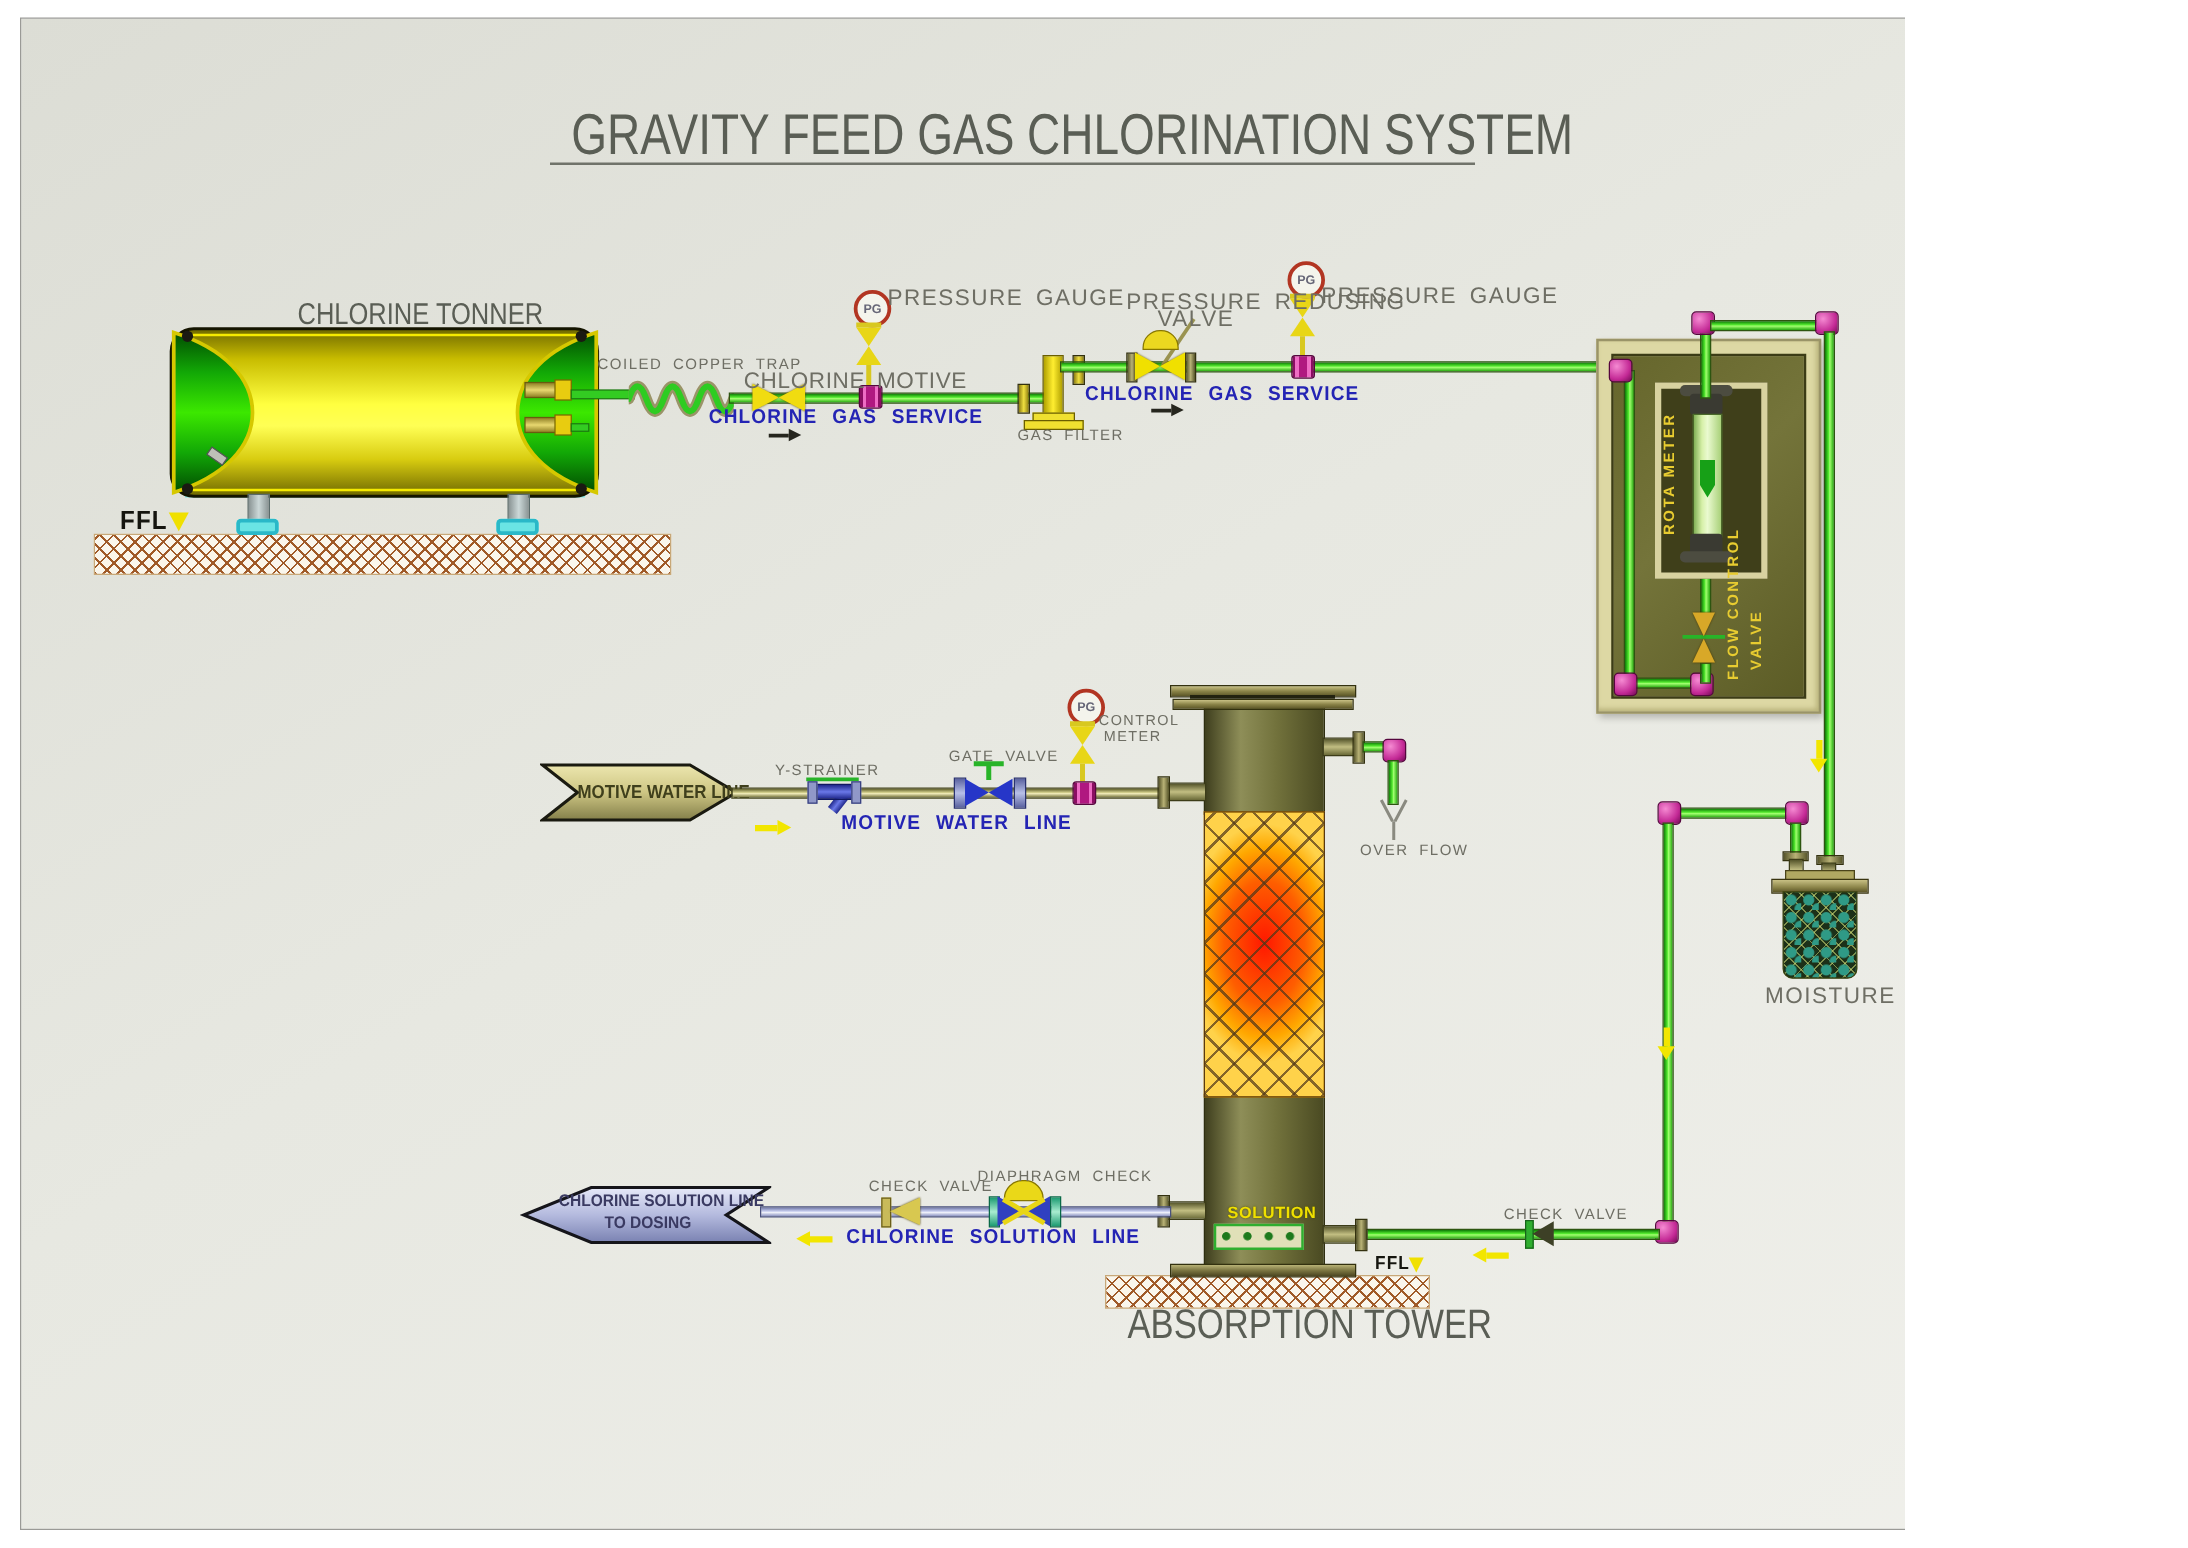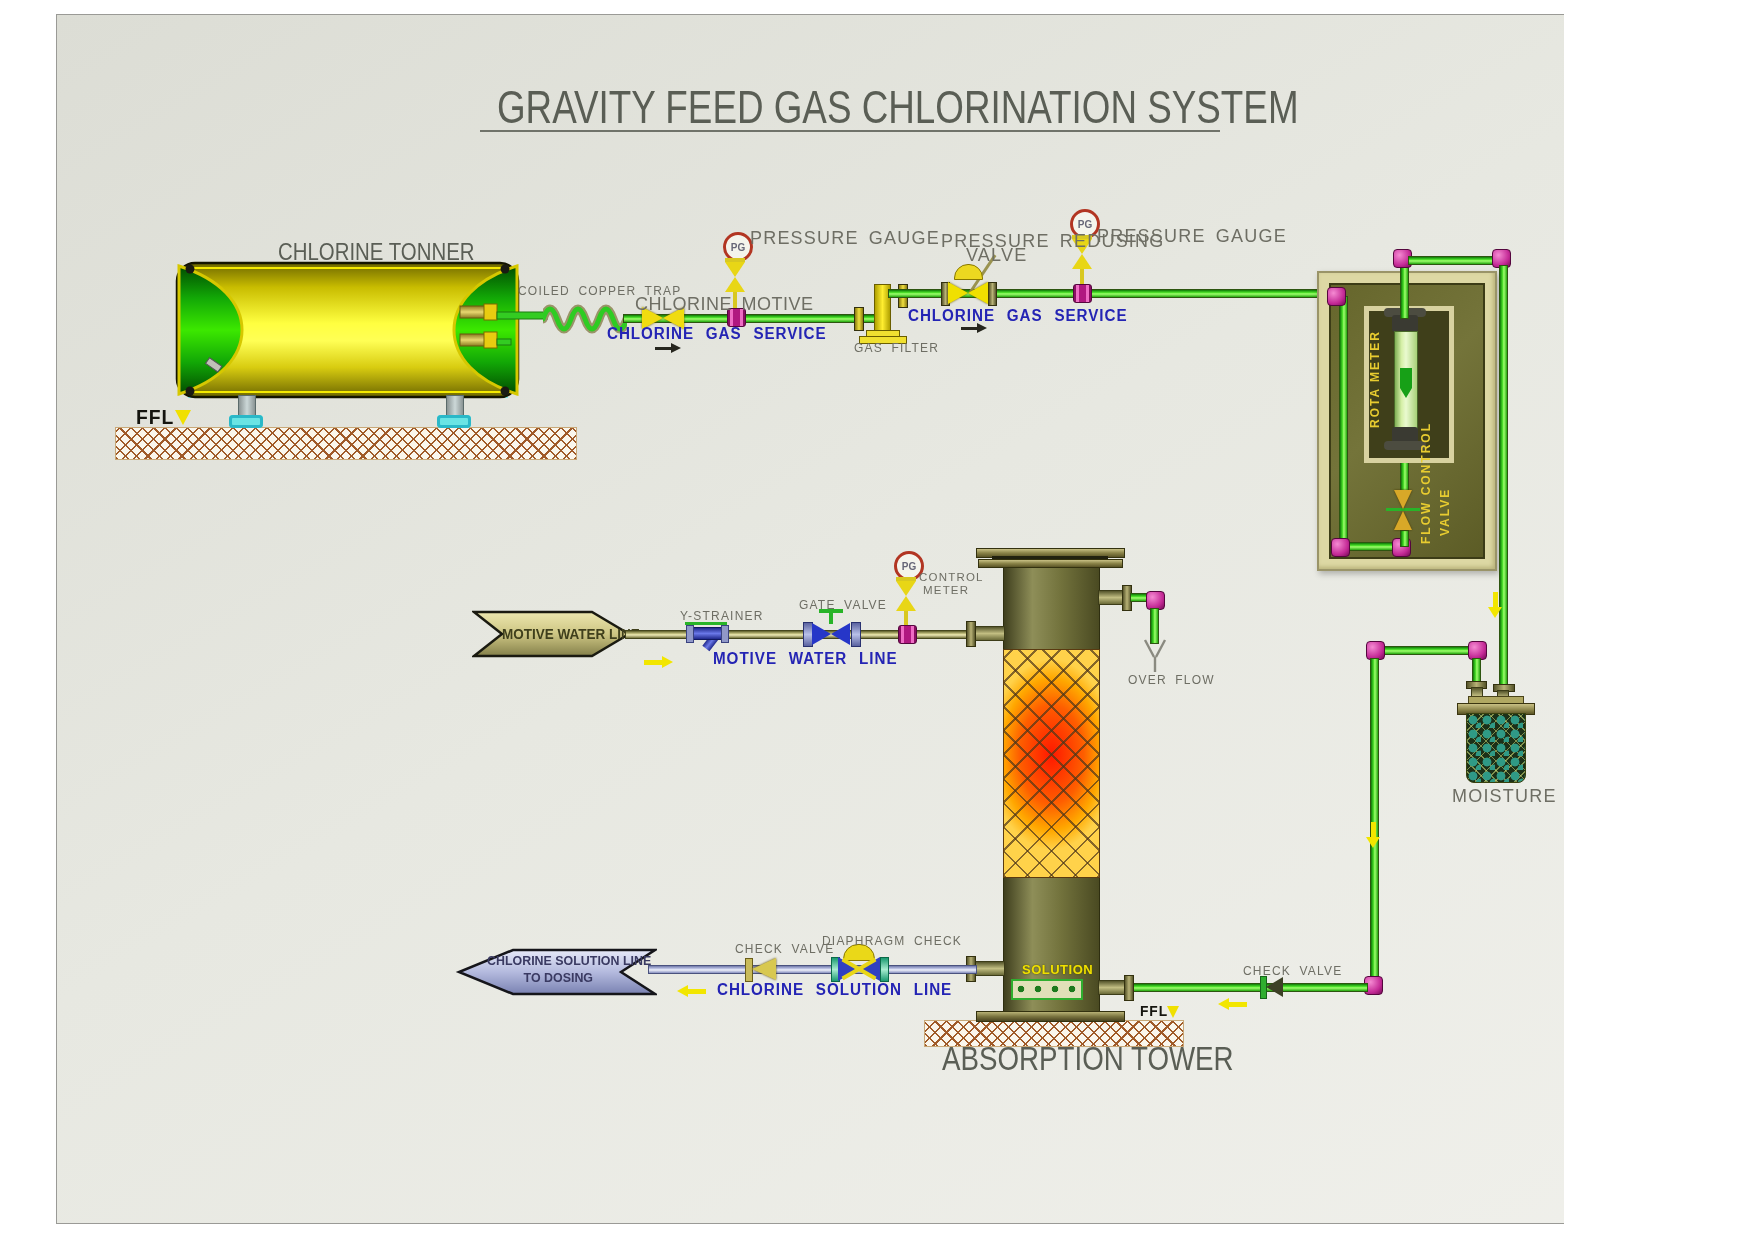--- a/index.html
+++ b/index.html
@@ -1,17 +1,17 @@
 <!DOCTYPE html>
 <html><head>
 <meta charset="utf-8">
 <style>
   html,body{margin:0;padding:0;background:#fff;}
   #stage{position:relative;width:1524px;height:1238px;background:#fff;overflow:hidden;
-         font-family:"Liberation Sans",sans-serif;margin-left:40px;}
+         font-family:"Liberation Sans",sans-serif;}
   .abs{position:absolute;}
   #frame{left:16px;top:14px;width:1716px;height:1208px;border:1px solid #9a9a96;
          background:linear-gradient(150deg,#dcddd5 0%,#e7e8e1 45%,#f0f0eb 100%);}
   
   .pgh{height:7px;background:linear-gradient(180deg,#0d7a06,#52e82e 40%,#a2ff70 55%,#23a80e);border:1px solid #2d5510;}
   .pgv{width:7px;background:linear-gradient(90deg,#0d7a06,#52e82e 40%,#a2ff70 55%,#23a80e);border:1px solid #2d5510;}
   .pkh{height:7px;background:linear-gradient(180deg,#5c5c28,#d6d290 45%,#efeab8 55%,#72703a);border:1px solid #45451c;}
   .plh{height:7px;background:linear-gradient(180deg,#7078aa,#ccd2f0 45%,#f2f4fc 55%,#8890c0);border:1px solid #4a527e;}
   .stub{background:linear-gradient(180deg,#54542a,#c2be82 50%,#6a6a38);border:1px solid #3c3c18;}
   .flg{background:linear-gradient(90deg,#56542a,#b8b276 50%,#56542a);border:1px solid #33310f;}
@@ -303,21 +303,21 @@
 
   <div class="abs lbl" style="left:478px;top:284px;font-size:12px;">COILED COPPER TRAP</div>
   <div class="abs lbl" style="left:595px;top:294px;letter-spacing:.5px;">CHLORINE MOTIVE</div>
   <div class="abs lbl" style="left:710px;top:228px;">PRESSURE GAUGE</div>
   <div class="abs lblb" style="left:567px;top:325px;">CHLORINE GAS SERVICE</div>
   <div class="abs lbl" style="left:814px;top:341px;font-size:12px;">GAS FILTER</div>
   <div class="abs lbl" style="left:901px;top:231px;">PRESSURE REDUSING</div>
   <div class="abs lbl" style="left:926px;top:245px;">VALVE</div>
   <div class="abs lbl" style="left:1057px;top:226px;">PRESSURE GAUGE</div>
   <div class="abs lblb" style="left:868px;top:307px;">CHLORINE GAS SERVICE</div>
-  <div class="abs lbl" style="left:640px;top:609px;font-size:12px;">Y-STRAINER</div>
+  <div class="abs lbl" style="left:620px;top:609px;font-size:12px;">Y-STRAINER</div>
   <div class="abs lbl" style="left:759px;top:598px;font-size:12px;">GATE VALVE</div>
   <div class="abs lbl" style="left:879px;top:571px;font-size:11.5px;">CONTROL</div>
   <div class="abs lbl" style="left:883px;top:584px;font-size:11.5px;">METER</div>
   <div class="abs lblb" style="left:673px;top:650px;">MOTIVE WATER LINE</div>
   <div class="abs lbl" style="left:1088px;top:673px;font-size:12px;">OVER FLOW</div>
   <div class="abs" style="left:982px;top:962px;font-weight:bold;font-size:13px;color:#f0e000;letter-spacing:.5px;text-shadow:0 0 2px #4a4a00;white-space:nowrap;">SOLUTION</div>
   <div class="abs lbl" style="left:1203px;top:964px;font-size:12px;">CHECK VALVE</div>
   <div class="abs lbl" style="left:695px;top:942px;font-size:12px;">CHECK VALVE</div>
   <div class="abs lbl" style="left:782px;top:934px;font-size:12px;">DIAPHRAGM CHECK</div>
   <div class="abs lblb" style="left:677px;top:981px;">CHLORINE SOLUTION LINE</div>

